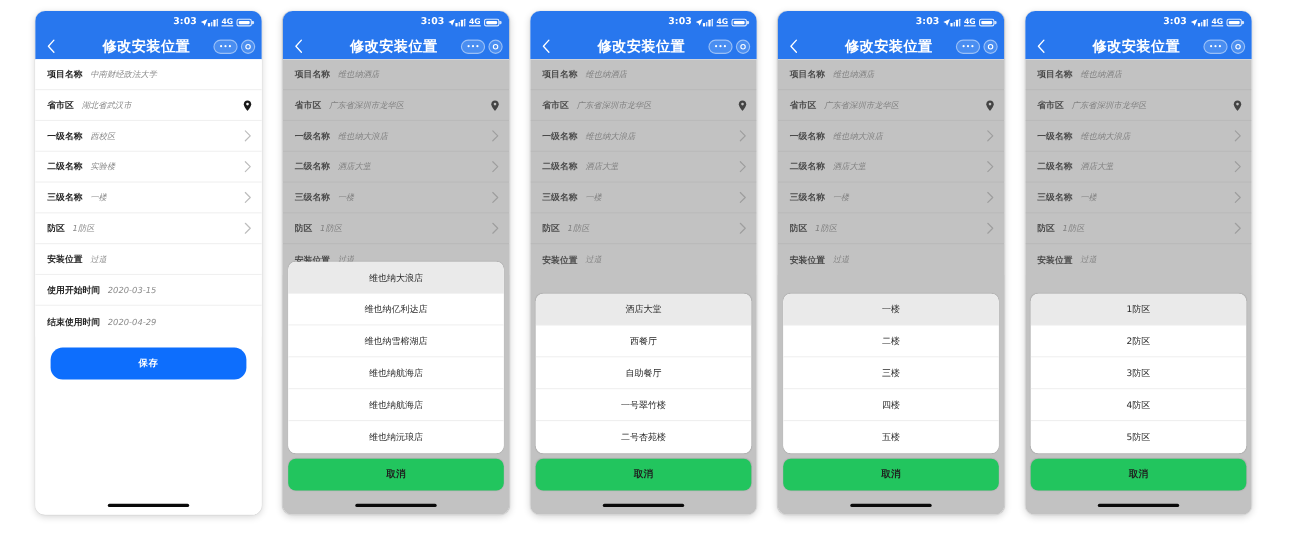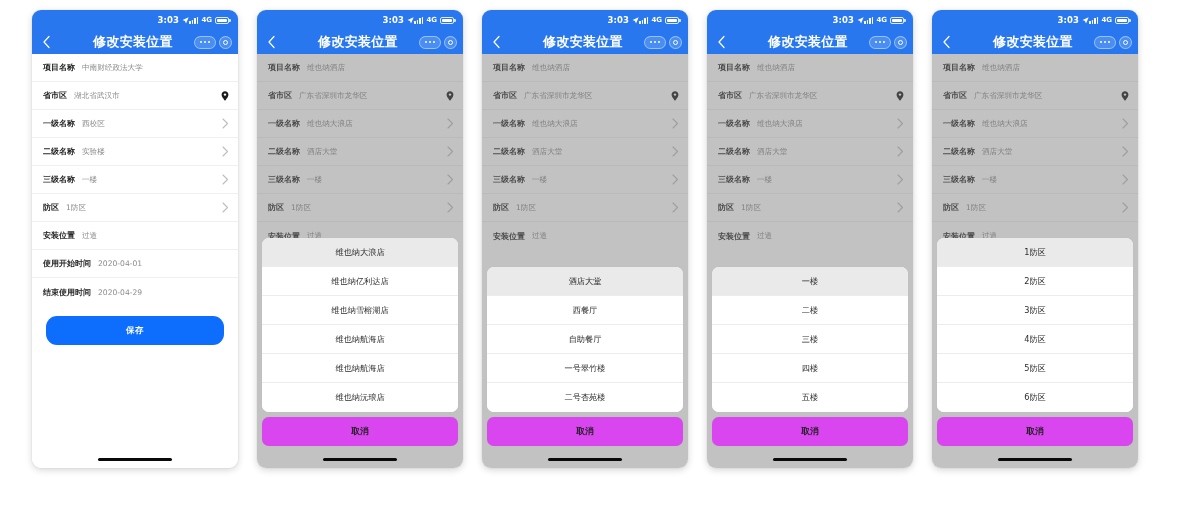--- a/index.html
+++ b/index.html
@@ -41,21 +41,21 @@
   .sb-left { display: flex; align-items: center; gap: 3px; }
   .sb-time { font-size: 8.5px; font-weight: bold; letter-spacing: .1px; }
   .loc-arrow { width: 7px; height: 7px; display:block; }
   .sb-right { display: flex; align-items: center; gap: 3px; }
   .sig { display: flex; align-items: flex-end; gap: 1px; height: 7px; }
   .sig i { width: 1.6px; background: #fff; display: block; border-radius: .4px; }
   .sig i:nth-child(1){height:2.5px}
   .sig i:nth-child(2){height:4px}
   .sig i:nth-child(3){height:5.5px}
   .sig i:nth-child(4){height:7px}
-  .net { font-size: 7px; font-weight: bold; }
+  .net { font-size: 7px; font-weight: bold; text-decoration: underline; }
   .batt {
     width: 14px; height: 7px; border: 1px solid rgba(255,255,255,.85);
     border-radius: 2px; position: relative; padding: 1px;
   }
   .batt::after{
     content:""; position:absolute; right:-2.6px; top:1.8px;
     width:1.6px; height:2.6px; background:rgba(255,255,255,.8);
     border-radius:0 1px 1px 0;
   }
   .batt b { display:block; width:100%; height:100%; background:#fff; border-radius:1px; }
@@ -97,21 +97,21 @@
   .form { background: #fff; }
   .row {
     display: flex; align-items: center;
     height: 28px;
     padding: 0 9px 0 11px;
     border-bottom: .6px solid #f0f0f0;
     position: relative;
   }
   .row:last-child { border-bottom: none; }
   .lbl { font-size: 8px; color: #262626; font-weight: bold; white-space: nowrap; }
-  .val { font-size: 7.6px; color: #8b8b8b; margin-left: 7px; white-space: nowrap; overflow: hidden; }
+  .val { font-size: 7.6px; color: #8b8b8b; margin-left: 7px; white-space: nowrap; overflow: hidden; font-style: italic; }
   .chev { margin-left: auto; width: 7px; height: 11px; display:block; }
   .pin { margin-left: auto; width: 8px; height: 10px; display:block; }
   .save-wrap { padding: 10px 14px 0; }
   .save-btn {
     height: 29px; border-radius: 11px; background: #0d6efd;
     color: #fff; font-size: 8.5px; font-weight: bold;
     display: flex; align-items: center; justify-content: center;
     cursor: pointer; letter-spacing: .5px;
   }
   
@@ -133,21 +133,21 @@
     display: flex; align-items: center; justify-content: center;
     font-size: 8.2px; color: #2b2b2b;
     border-bottom: .6px solid #ececec;
     cursor: pointer;
     background: #ffffff;
   }
   .sheet-item:last-child { border-bottom: none; }
   .sheet-item.active { background: #eaeaea; }
   .sheet-cancel {
     margin-top: 5px;
-    background: #d946ef;
+    background: #22c55e;
     border-radius: 7px;
     height: 29px;
     display: flex; align-items: center; justify-content: center;
     font-size: 8.8px; color: #1f1f1f; font-weight: bold;
     cursor: pointer;
     box-shadow: 0 0 1px rgba(0,0,0,.1);
   }
   
   .home-ind {
     position: absolute; bottom: 7px; left: 50%; transform: translateX(-50%);
@@ -237,21 +237,21 @@
             <svg class="chev" viewBox="0 0 7 11">
               <path d="M1 1 L5.5 5.5 L1 10" fill="none" stroke="#bdbdbd" stroke-width="1.1" stroke-linecap="round" stroke-linejoin="round"></path>
             </svg>
           </div>
           <div class="row">
             <span class="lbl">安装位置</span>
             <span class="val">过道</span>
           </div>
           <div class="row">
             <span class="lbl">使用开始时间</span>
-            <span class="val">2020-04-01</span>
+            <span class="val">2020-03-15</span>
           </div>
           <div class="row" style="border-bottom:none">
             <span class="lbl">结束使用时间</span>
             <span class="val">2020-04-29</span>
           </div>
         </div>
         <div class="save-wrap">
           <div class="save-btn">保存</div>
         </div>
         <div class="home-ind"></div>
@@ -637,20 +637,19 @@
           </div>
         </div>
         <div class="dim"></div>
         <div class="sheet">
           <div class="sheet-group">
             <div class="sheet-item active">1防区</div>
             <div class="sheet-item">2防区</div>
             <div class="sheet-item">3防区</div>
             <div class="sheet-item">4防区</div>
             <div class="sheet-item">5防区</div>
-            <div class="sheet-item">6防区</div>
           </div>
           <div class="sheet-cancel">取消</div>
         </div>
         <div class="home-ind"></div>
       </div>
     </div>
   </div>
 
 </body></html>

